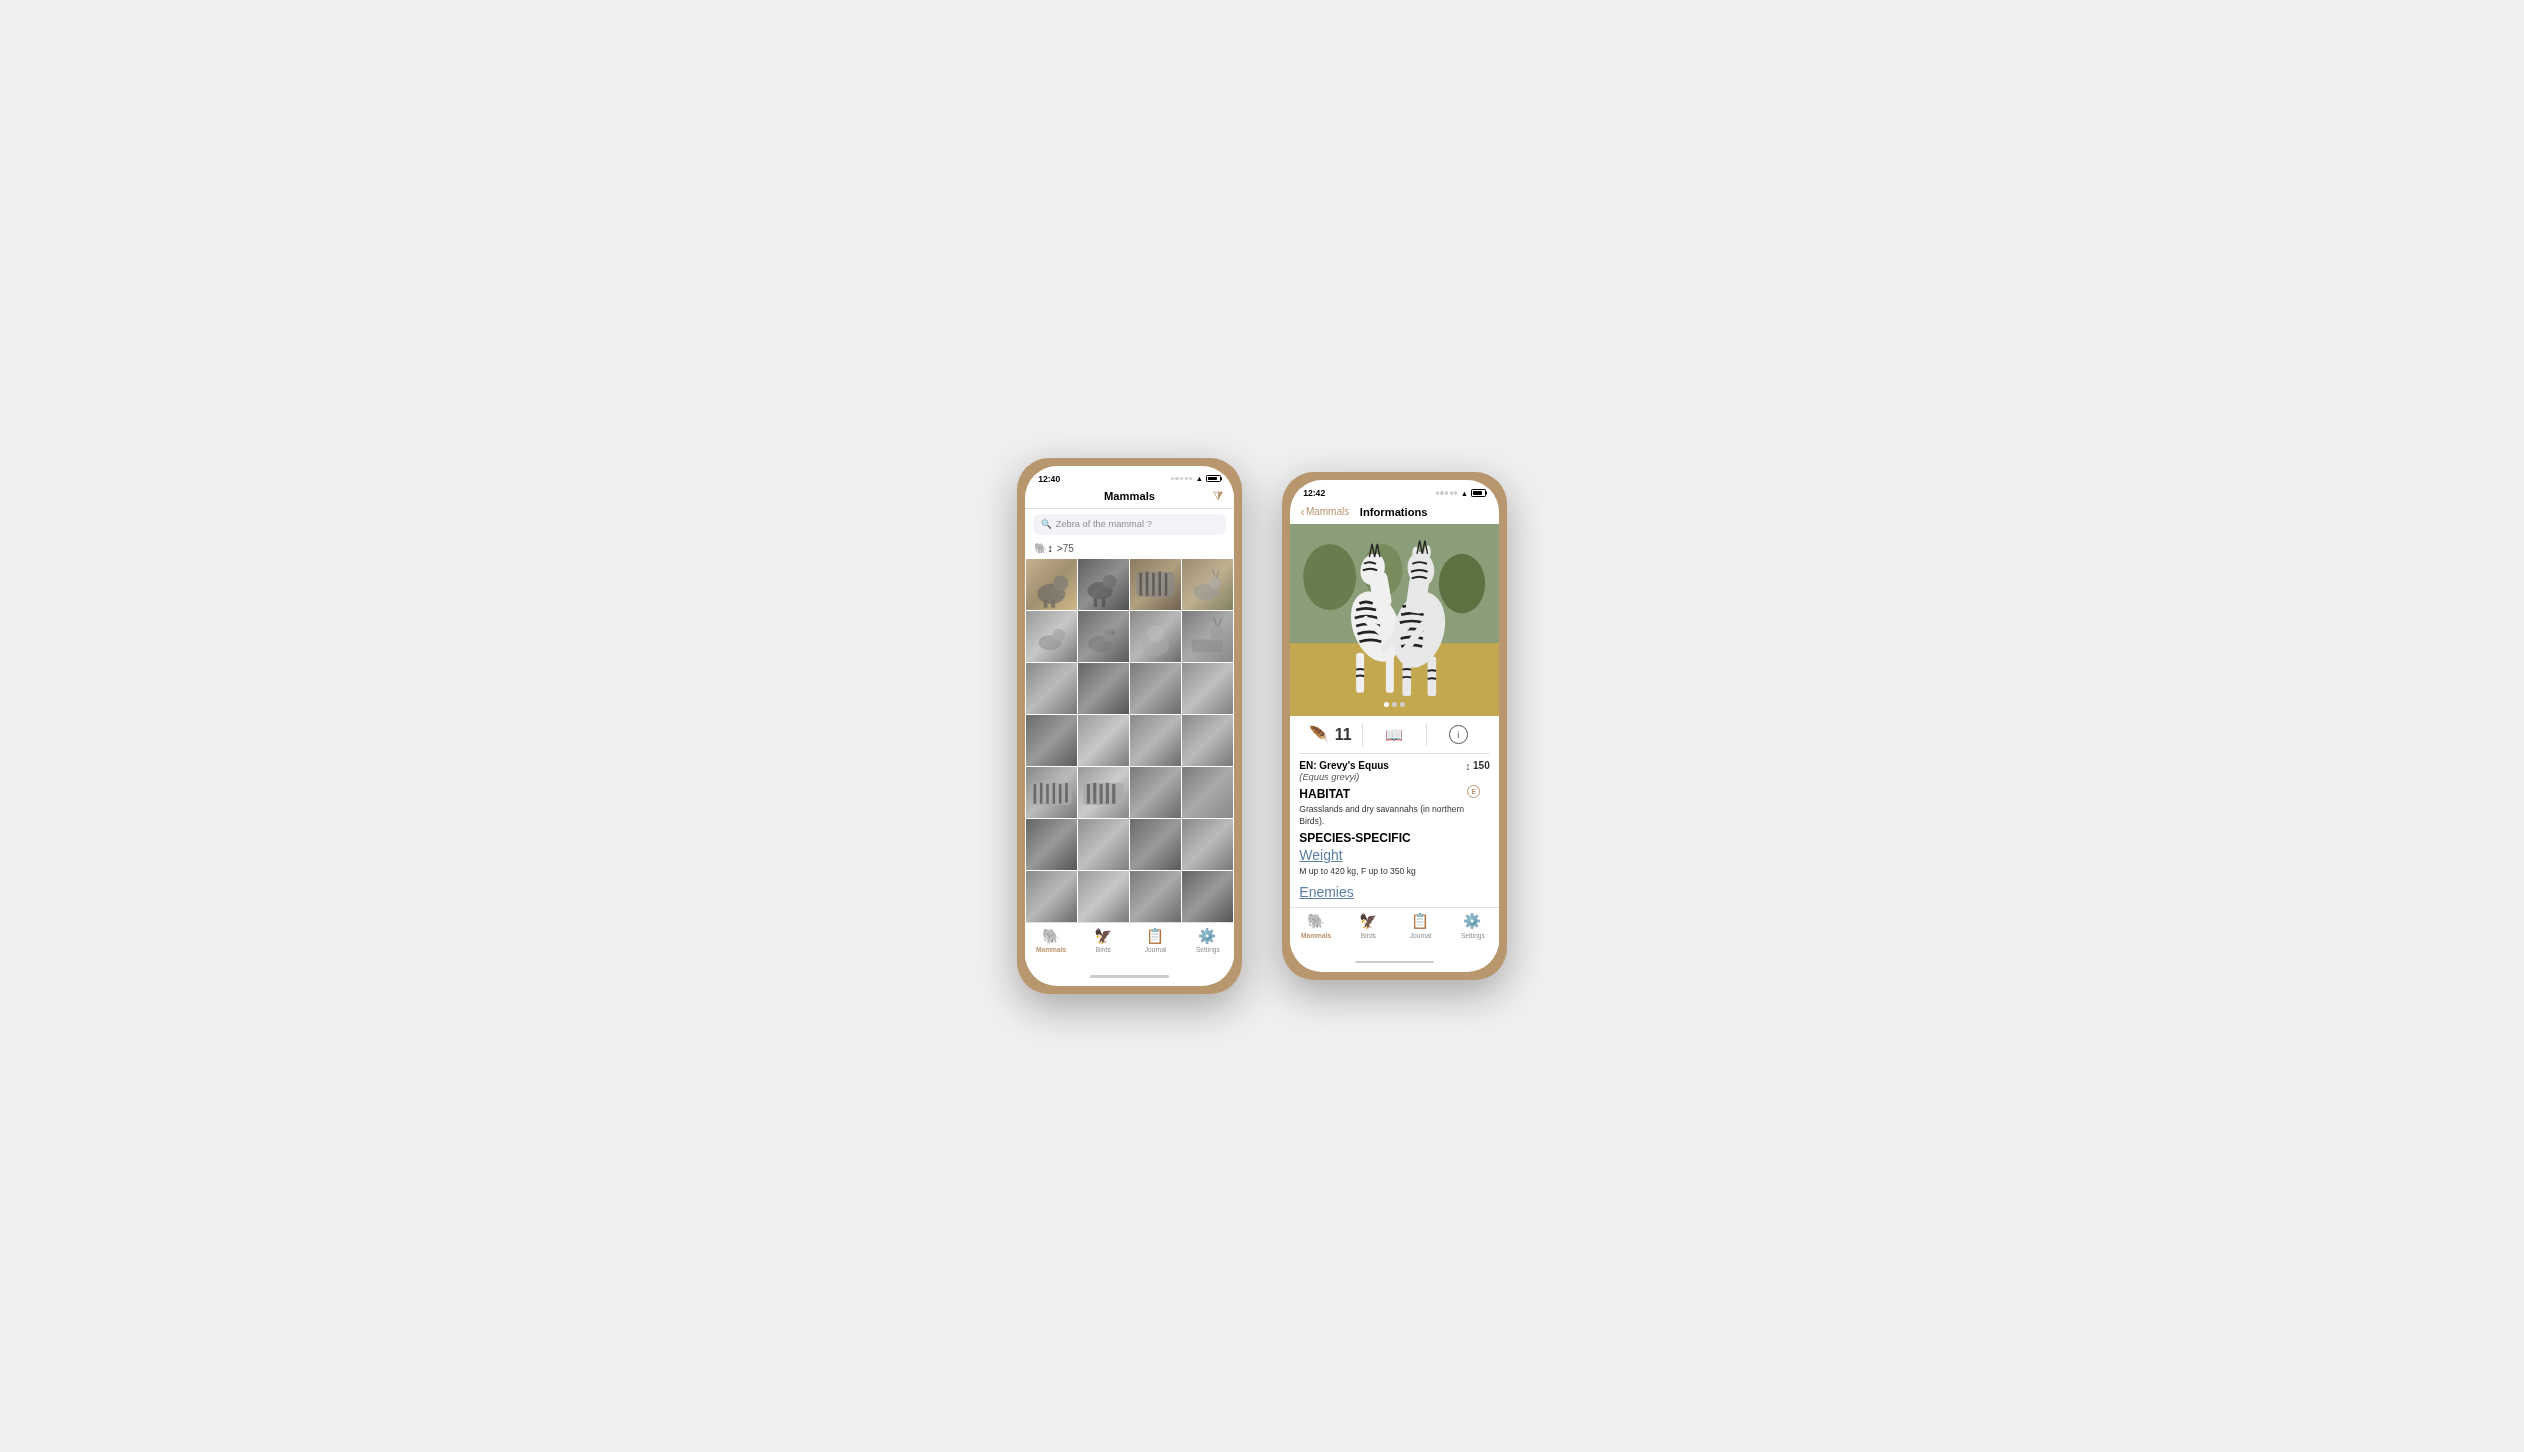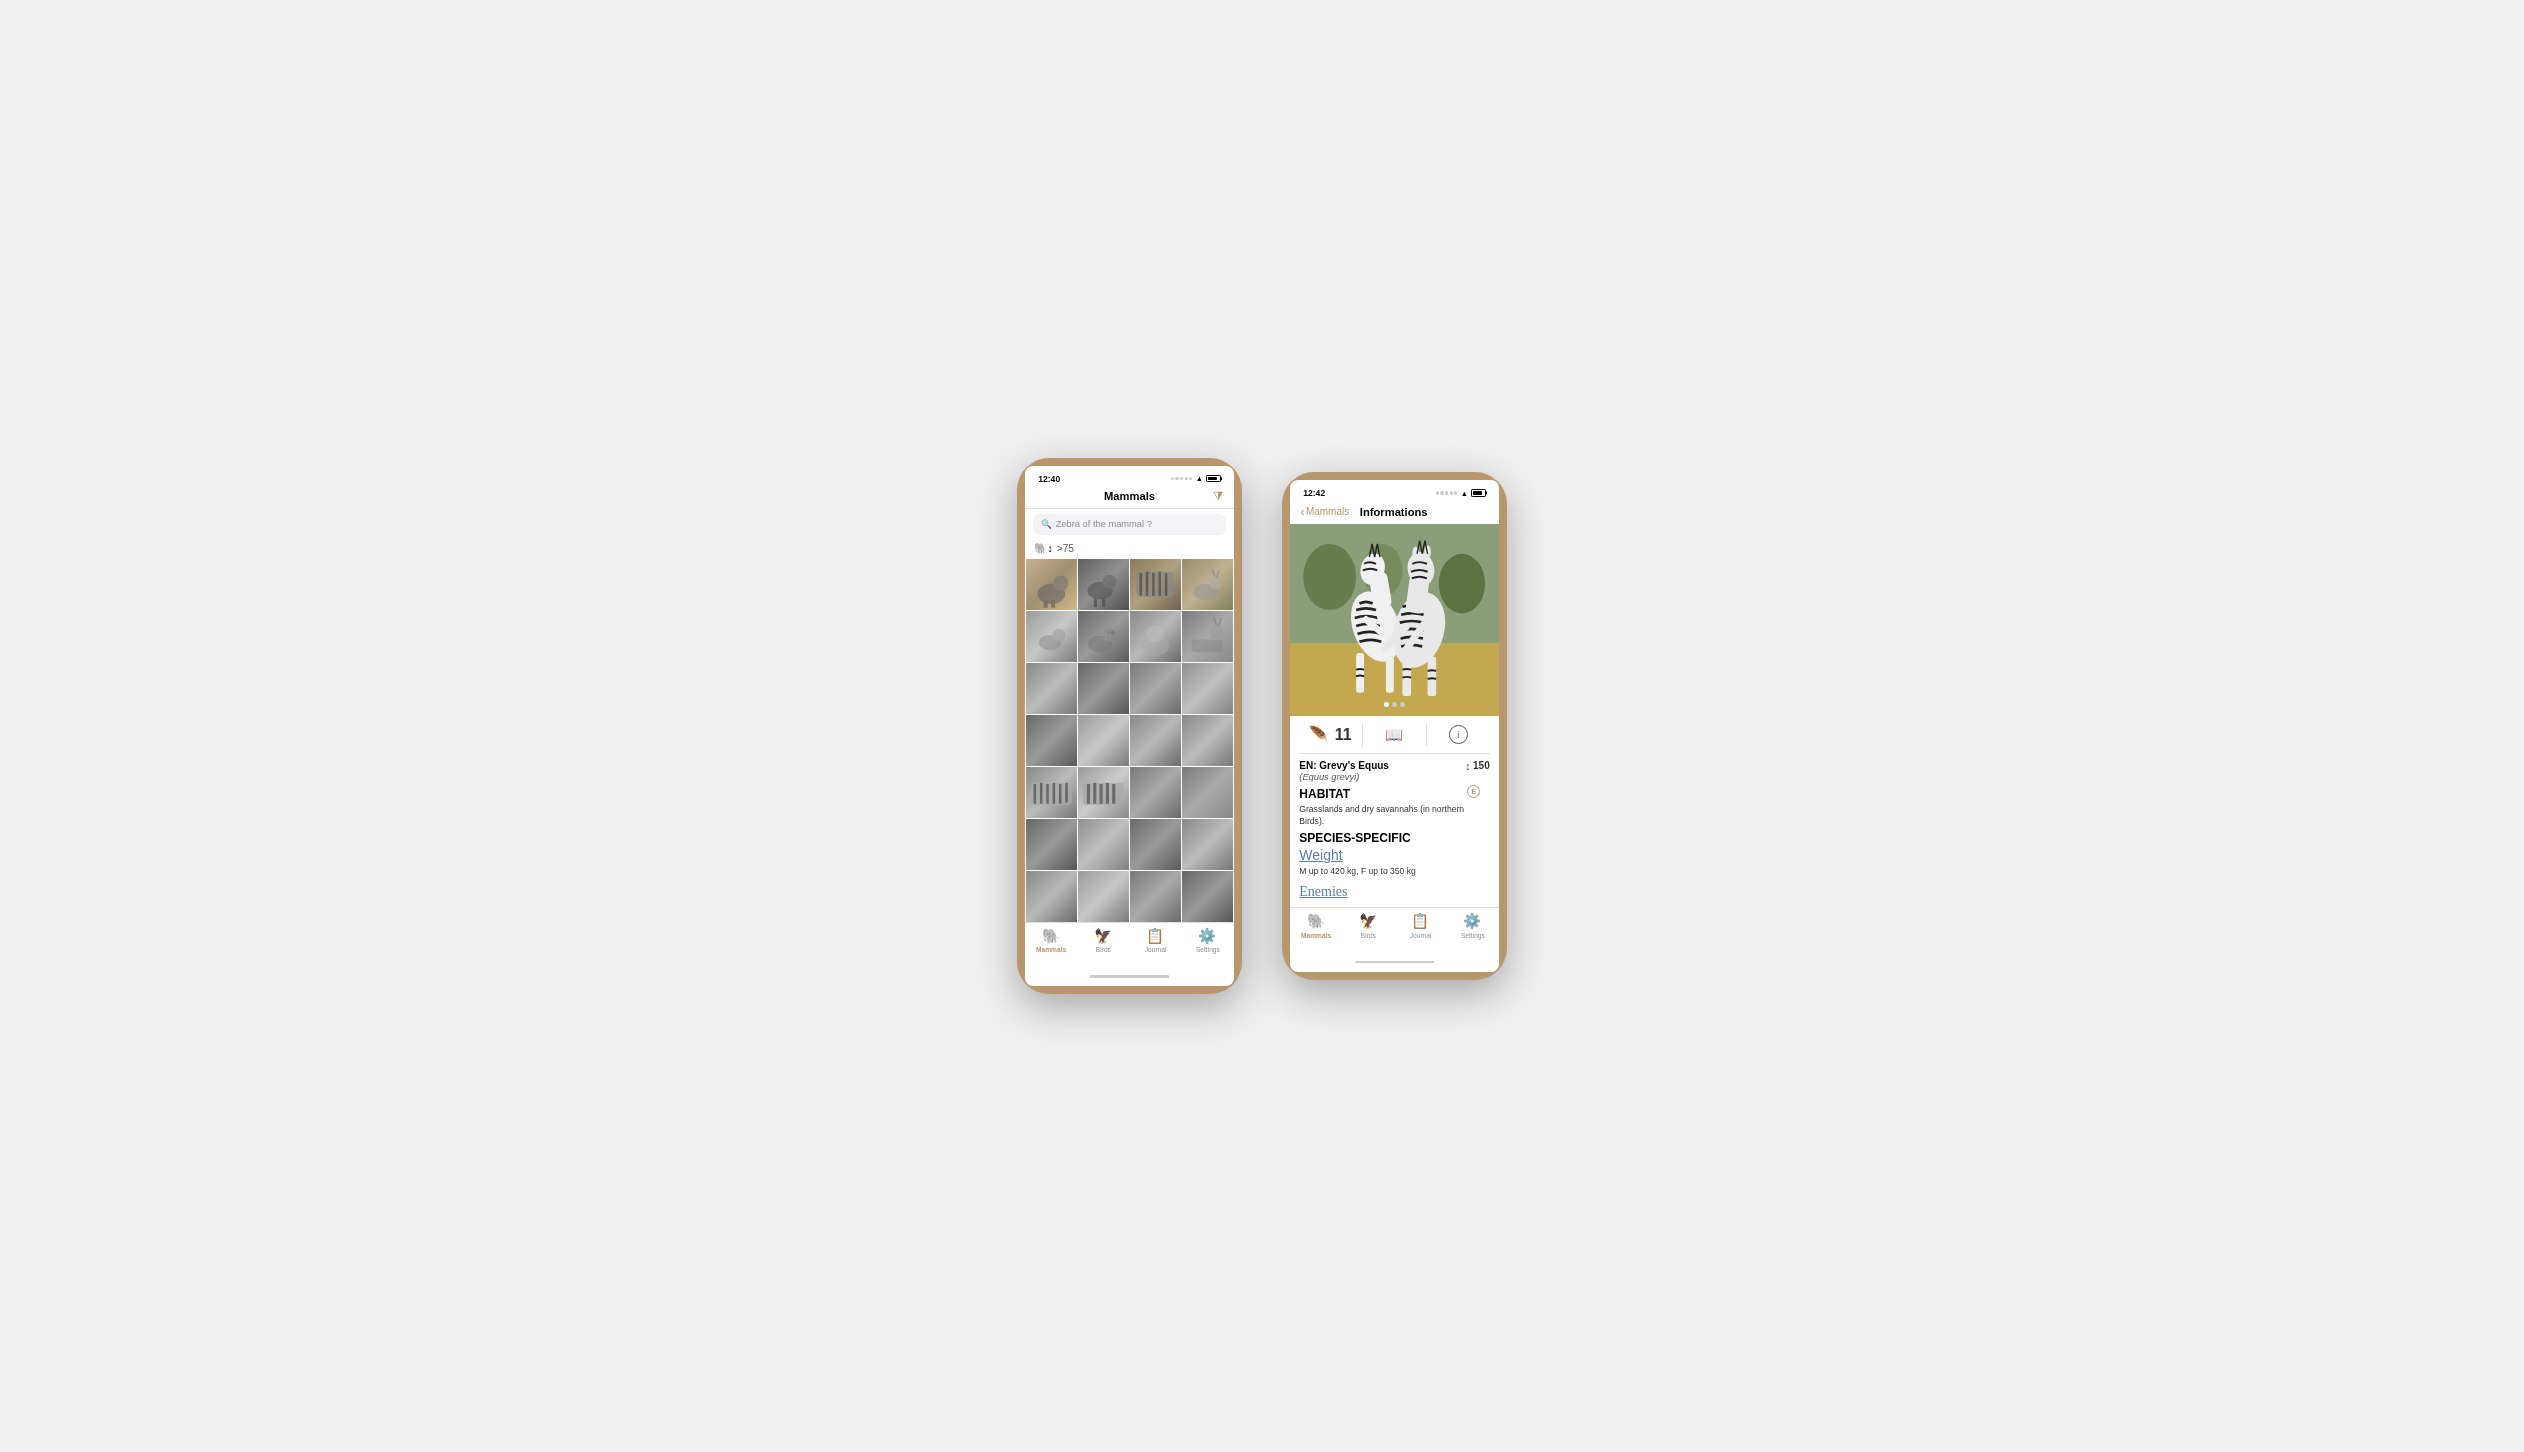--- a/index.html
+++ b/index.html
@@ -18,21 +18,21 @@
     .phone {
       width: 225px;
       background: #b8966e;
       border-radius: 32px;
       padding: 8px;
       box-shadow: 0 13.2px 40px rgba(0,0,0,0.3);
       position: relative;
     }
     .phone-inner {
       background: #fff;
-      border-radius: 8px;
+      border-radius: 32px;
       overflow: hidden;
       position: relative;
     }
     .notch {
       position: absolute;
       top: 0;
       left: 50%;
       transform: translateX(-50%);
       width: 86px;
       height: 18.5px;
@@ -612,21 +612,21 @@
         <div class="species-latin">(Equus grevyi)</div>
         <div class="endangered-badge">E</div>
       </div>
 
       <div class="section-label">HABITAT</div>
       <div class="section-text">Grasslands and dry savannahs (in northern Birds).</div>
 
       <div class="section-label">SPECIES-SPECIFIC</div>
       <a class="section-link" href="#">Weight</a>
       <div class="section-text">M up to 420 kg, F up to 350 kg</div>
-      <a class="section-link" href="#" style="margin-top:7px;font-family:Liberation Serif, serif;">Enemies</a>
+      <a class="section-link" href="#" style="margin-top:7px;">Enemies</a>
     </div>
 
     <div class="tab-bar">
       <div class="tab-item">
         <span class="tab-icon active">🐘</span>
         <span class="tab-label active">Mammals</span>
       </div>
       <div class="tab-item">
         <span class="tab-icon">🦅</span>
         <span class="tab-label">Birds</span>

